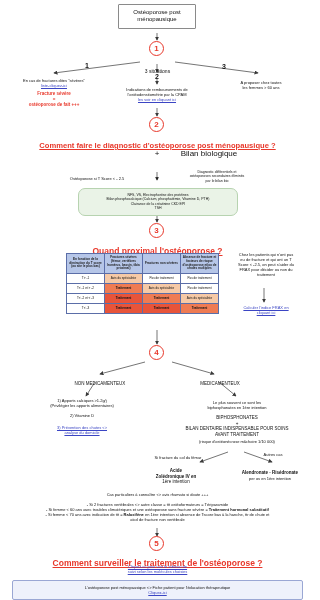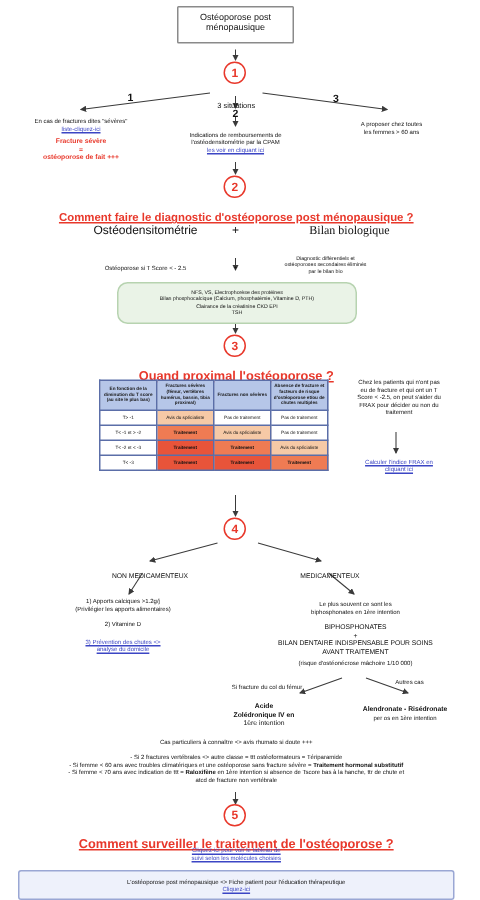--- a/index.html
+++ b/index.html
@@ -152,23 +152,22 @@
     <div class="t40">les femmes &gt; 60 ans</div>
   </div>
 
   <div class="abs" style="left:149px;top:117px;">
     <div class="circle">2</div>
   </div>
   <div class="abs ctr" style="left:0;top:134px;width:315px;">
     <span class="heading sm">Comment faire le diagnostic d'ostéoporose post ménopausique ?</span>
   </div>
 
-  <div class="abs ctr t80" style="left:52px;top:149px;width:90px;">Ostéodensitométrie</div>
   <div class="abs ctr t80" style="left:147px;top:149px;width:20px;">+</div>
-  <div class="abs ctr t80" style="left:188px;top:149px;width:90px;font-family:Liberation Serif, serif;">Bilan biologique</div>
+  <div class="abs ctr t80" style="left:164px;top:149px;width:90px;">Bilan biologique</div>
 
   <div class="abs ctr t40" style="left:52px;top:176px;width:90px;">Ostéoporose si T Score &lt; - 2.5</div>
   <div class="abs ctr t45" style="left:147px;top:176px;width:20px;">+</div>
   <div class="abs ctr" style="left:167px;top:170px;width:100px;">
     <div class="t35">Diagnostic différentiels et</div>
     <div class="t35">ostéoporoses secondaires éliminés</div>
     <div class="t35">par le bilan bio</div>
   </div>
 
   <div class="abs greenbox ctr" style="left:78px;top:188px;width:160px;">

